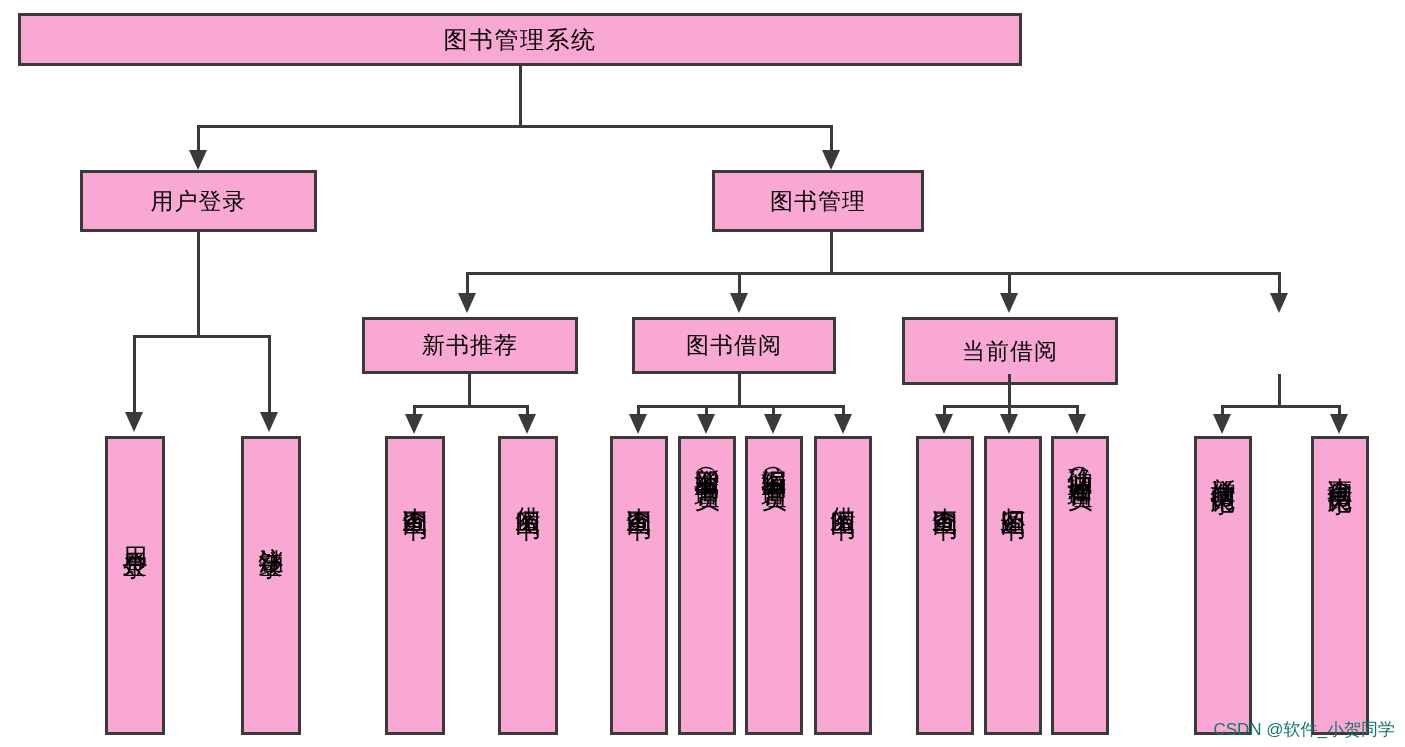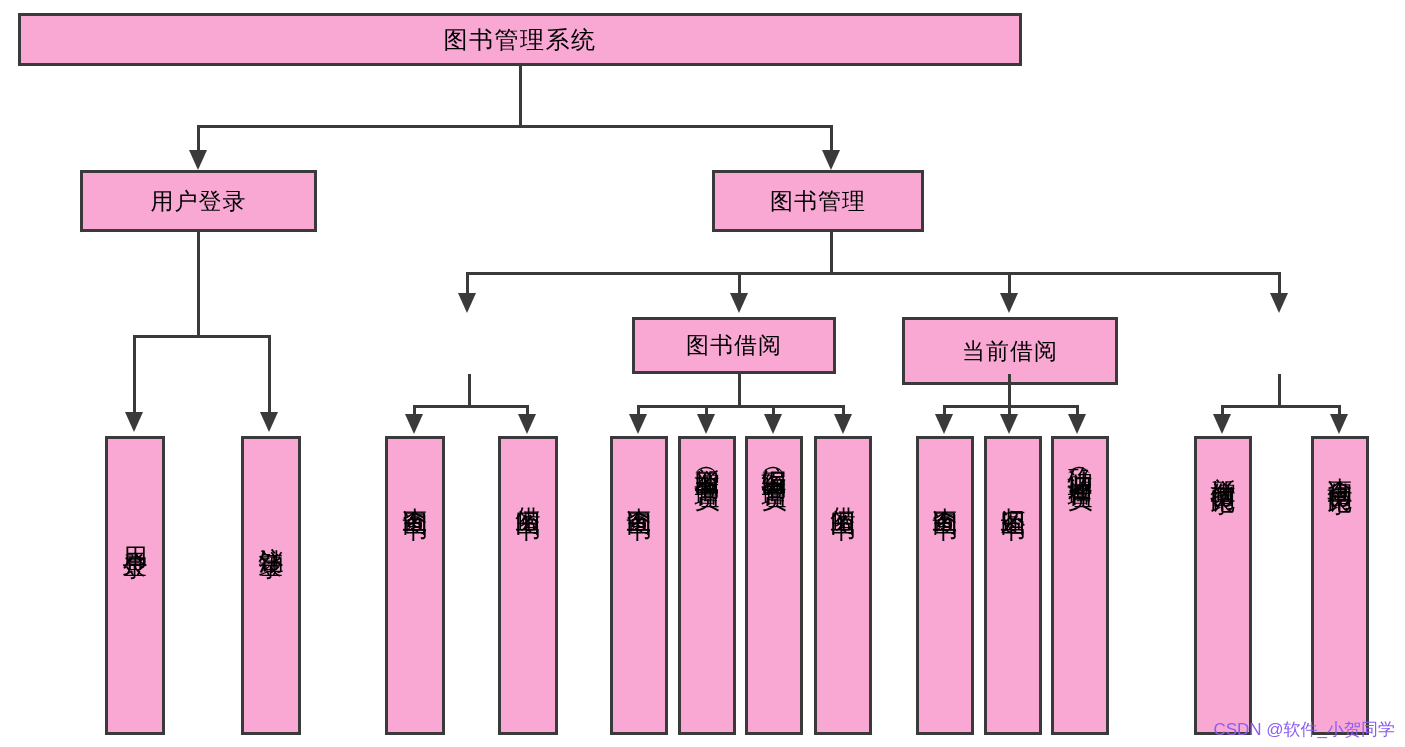--- a/index.html
+++ b/index.html
@@ -72,21 +72,21 @@
     border-left: 9px solid transparent;
     border-right: 9px solid transparent;
     border-top: 20px solid #3a3a3a;
   }
   
   #watermark {
     position: absolute;
     right: 10px;
     bottom: 6px;
     font-size: 17px;
-    color: #8b5cf6;
+    color: #0f766e;
     white-space: nowrap;
     pointer-events: none;
   }
 </style>
 </head>
 <body>
 
 <div id="canvas">
 
   <div class="node title" style="left:18px; top:13px; width:1004px; height:53px;">
@@ -120,20 +120,23 @@
   <div class="ln lnh" style="left:466px; top:272px; width:815px; height:3px;"></div>
   <div class="ln lnv" style="left:466px; top:272px; width:3px; height:26px;"></div>
   <div class="arrow" style="left:458px; top:293px;"></div>
   <div class="ln lnv" style="left:738px; top:272px; width:3px; height:26px;"></div>
   <div class="arrow" style="left:730px; top:293px;"></div>
   <div class="ln lnv" style="left:1008px; top:272px; width:3px; height:26px;"></div>
   <div class="arrow" style="left:1000px; top:293px;"></div>
   <div class="ln lnv" style="left:1278px; top:272px; width:3px; height:26px;"></div>
   <div class="arrow" style="left:1270px; top:293px;"></div>
 
+  <div class="node h" style="left:362px; top:317px; width:216px; height:57px;">
+    <span>新书推荐</span>
+  </div>
   <div class="node h" style="left:632px; top:317px; width:204px; height:57px;">
     <span>图书借阅</span>
   </div>
   <div class="node h" style="left:902px; top:317px; width:216px; height:68px;">
     <span>当前借阅</span>
   </div>
 
   <div class="ln lnv" style="left:468px; top:374px; width:3px; height:33px;"></div>
   <div class="ln lnh" style="left:413px; top:405px; width:116px; height:3px;"></div>
   <div class="ln lnv" style="left:413px; top:405px; width:3px; height:14px;"></div>

